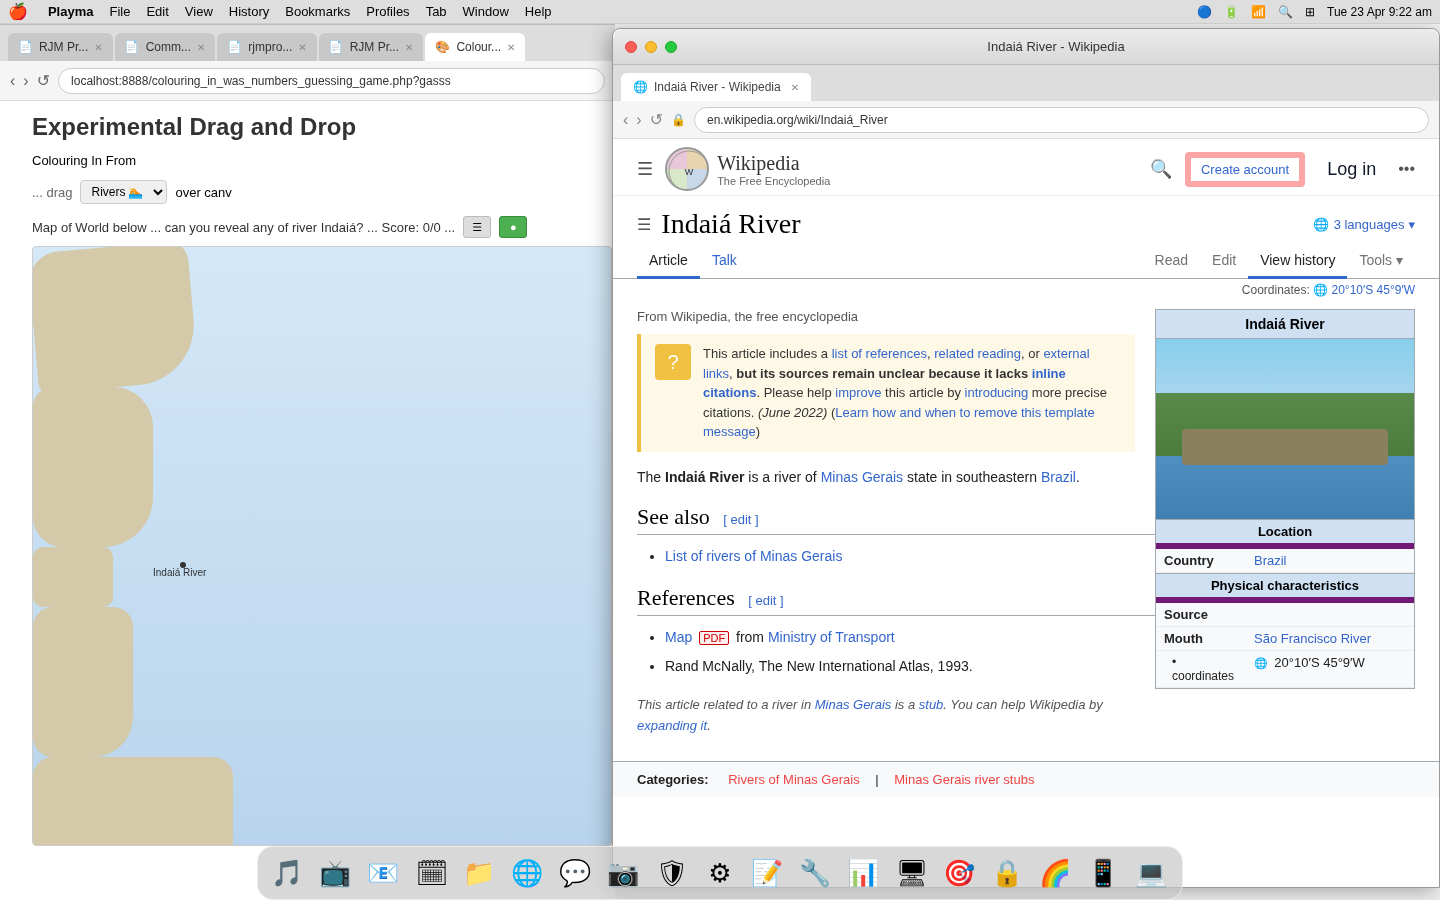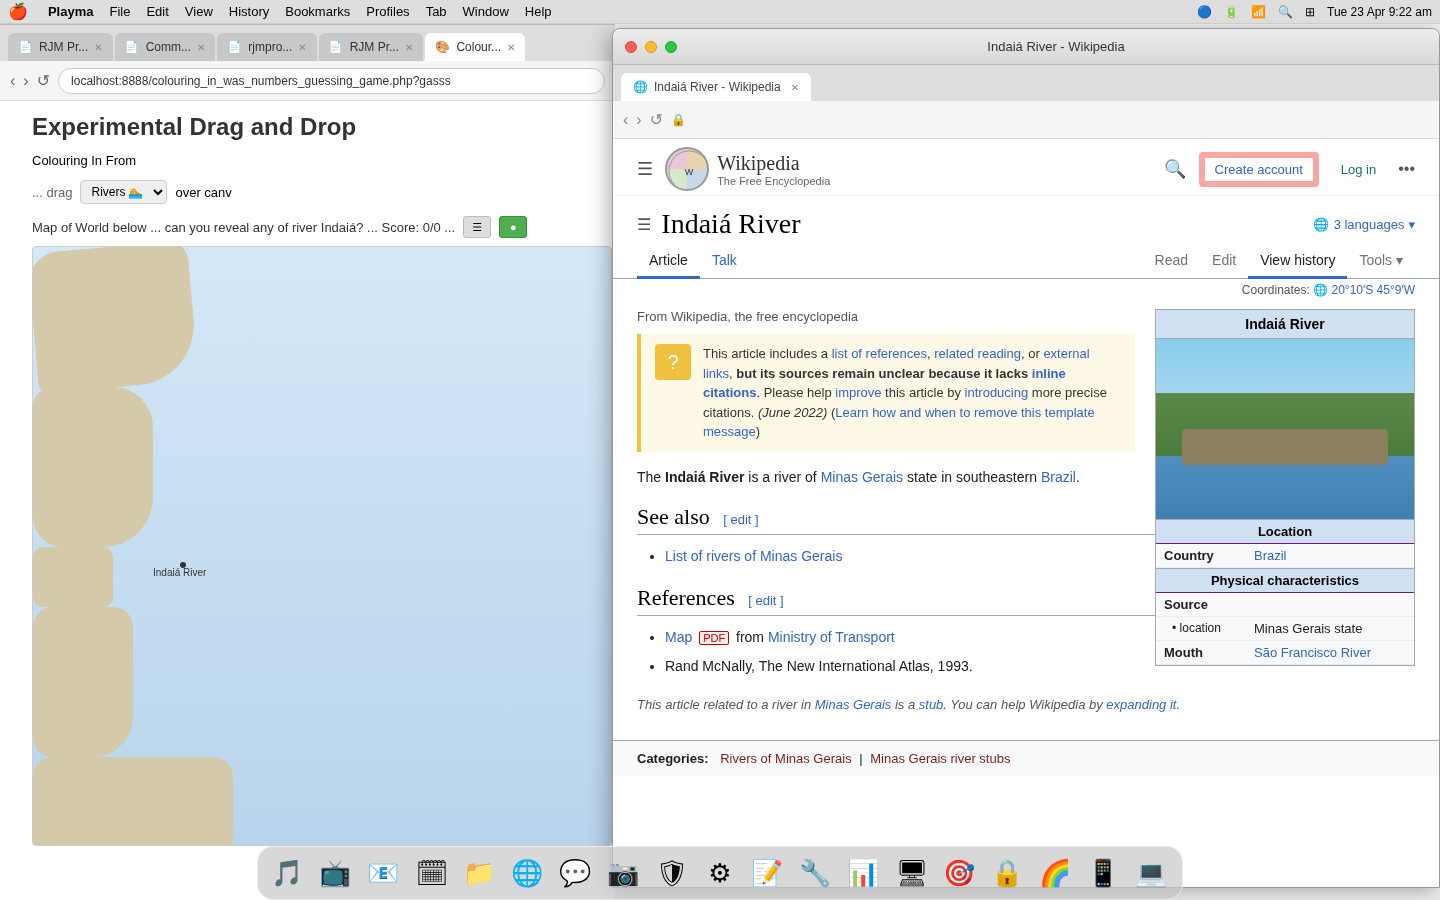--- a/index.html
+++ b/index.html
@@ -164,21 +164,21 @@
       background: conic-gradient(#e8d5b0 0deg 90deg, #c8d8e8 90deg 180deg, #d8e8c8 180deg 270deg, #e8c8d8 270deg 360deg);
       border: 2px solid #999; position: relative; overflow: hidden;
     }
     .wiki-logo-text { font-family: 'Linux Libertine', Georgia, serif; font-size: 20px; color: #333; }
     .wiki-logo-sub { font-size: 11px; color: #666; }
     .wiki-search-btn { margin-left: auto; font-size: 18px; color: #555; cursor: pointer; }
     .wiki-create-btn {
       padding: 4px 10px; font-size: 13px; color: #3366cc; background: none;
       border: 6px solid #fca5a5; border-radius: 4px; cursor: pointer; white-space: nowrap;
     }
-    .wiki-login-btn { padding: 4px 10px; font-size: 13px; color: #0f766e; cursor: pointer; background: none; border: none; }
+    .wiki-login-btn { padding: 4px 10px; font-size: 18px; color: #0f172a; cursor: pointer; background: none; border: none; }
     .wiki-more-btn { font-size: 16px; color: #555; cursor: pointer; background: none; border: none; }
 
     
     .article-header {
       display: flex; align-items: center; gap: 10px; padding: 12px 24px 4px;
     }
     .article-toc-icon { font-size: 16px; color: #555; }
     .article-title-h1 { font-family: 'Linux Libertine', Georgia, serif; font-size: 28px; color: #000; font-weight: normal; }
 
     
@@ -278,37 +278,37 @@
       position: absolute; bottom: 0; left: 0; right: 0; height: 35%;
       background: linear-gradient(180deg, #5090c0 0%, #4080b0 100%);
     }
     .infobox-img-rocks {
       position: absolute; bottom: 30%; left: 10%; width: 80%; height: 20%;
       background: #8a8060; border-radius: 4px;
     }
     .infobox-section-header {
       background: #cee0f2; text-align: center; font-weight: bold;
       padding: 4px; font-size: 13px; border-top: 1px solid #a2a9b1;
-      border-bottom: 1px solid #701a75;
+      border-bottom: 6px solid #701a75;
     }
     .infobox-row { display: flex; border-bottom: 1px solid #eaecf0; }
     .infobox-label { padding: 4px 8px; font-weight: bold; width: 90px; flex-shrink: 0; color: #202122; }
     .infobox-val { padding: 4px 8px; color: #202122; }
     .infobox-val a { color: #3366cc; text-decoration: none; }
     .infobox-sub-row { display: flex; border-bottom: 1px solid #eaecf0; }
     .infobox-sub-label { padding: 4px 8px 4px 16px; width: 90px; flex-shrink: 0; color: #202122; font-size: 12px; }
     .infobox-sub-val { padding: 4px 8px; color: #202122; }
     .globe-icon { font-size: 11px; margin-right: 3px; }
 
     
     .categories-bar {
       border-top: 1px solid #a2a9b1; padding: 10px 24px;
       font-size: 13px; background: #f8f9fa; color: #202122;
     }
-    .categories-bar a { color: #7f1d1d; text-decoration: none; margin: 0 4px; }
+    .categories-bar a { color: #ef4444; text-decoration: none; margin: 0 12px; }
     .cat-label { font-weight: bold; margin-right: 4px; }
 
     
     .clearfix::after { content: ''; display: table; clear: both; }
 
     
     .dock {
       position: fixed; bottom: 0; left: 50%; transform: translateX(-50%);
       display: flex; align-items: flex-end; gap: 4px;
       background: rgba(200,200,200,0.7); border: 1px solid rgba(255,255,255,0.5);
@@ -431,20 +431,21 @@
       <span>Indaiá River - Wikipedia</span>
       <span style="font-size:10px;color:#888;margin-left:4px;">✕</span>
     </div>
   </div>
 
   <div class="wiki-addrbar">
     <button class="wiki-nav-btn">‹</button>
     <button class="wiki-nav-btn">›</button>
     <button class="wiki-nav-btn">↺</button>
     <span class="wiki-security">🔒</span>
+    <input class="wiki-addr-input" value="en.wikipedia.org/wiki/Indaiá_River" readonly="" style="">
   </div>
 
   <div class="wiki-content">
 
     <div class="wiki-header">
       <span class="wiki-hamburger">☰</span>
       <div class="wiki-logo-area">
         <div class="wiki-logo-circle">
           <svg width="44" height="44" viewBox="0 0 44 44">
             <circle cx="22" cy="22" r="20" fill="none" stroke="#999" stroke-width="1"></circle>
@@ -506,27 +507,30 @@
           <div class="infobox-section-header">Location</div>
           <div class="infobox-row">
             <div class="infobox-label">Country</div>
             <div class="infobox-val"><a href="#">Brazil</a></div>
           </div>
           <div class="infobox-section-header">Physical characteristics</div>
           <div class="infobox-row">
             <div class="infobox-label">Source</div>
             <div class="infobox-val"></div>
           </div>
-          <div class="infobox-sub-row">
-            <div class="infobox-sub-label">• location</div>
-            <div class="infobox-sub-val">Minas Gerais state</div>
-          </div>
           <div class="infobox-row">
             <div class="infobox-label">Mouth</div>
             <div class="infobox-val"><a href="#">São Francisco River</a></div>
+          </div>
+          <div class="infobox-sub-row">
+            <div class="infobox-sub-label">• coordinates</div>
+            <div class="infobox-sub-val">
+              <span class="globe-icon">🌐</span>
+              <span>20°10′S 45°9′W</span>
+            </div>
           </div>
         </div>
       </div>
 
       <p style="font-size:13px;color:#555;margin-bottom:10px;">From Wikipedia, the free encyclopedia</p>
 
       <div class="warn-box">
         <div class="warn-icon">?</div>
         <div class="warn-text">
           This article includes a <a href="#">list of references</a>, <a href="#">related reading</a>, or <a href="#">external links</a>, <strong>but its sources remain unclear because it lacks <a href="#">inline citations</a></strong>. Please help <a href="#">improve</a> this article by <a href="#">introducing</a> more precise citations. <em>(June 2022)</em> (<a href="#">Learn how and when to remove this template message</a>)

